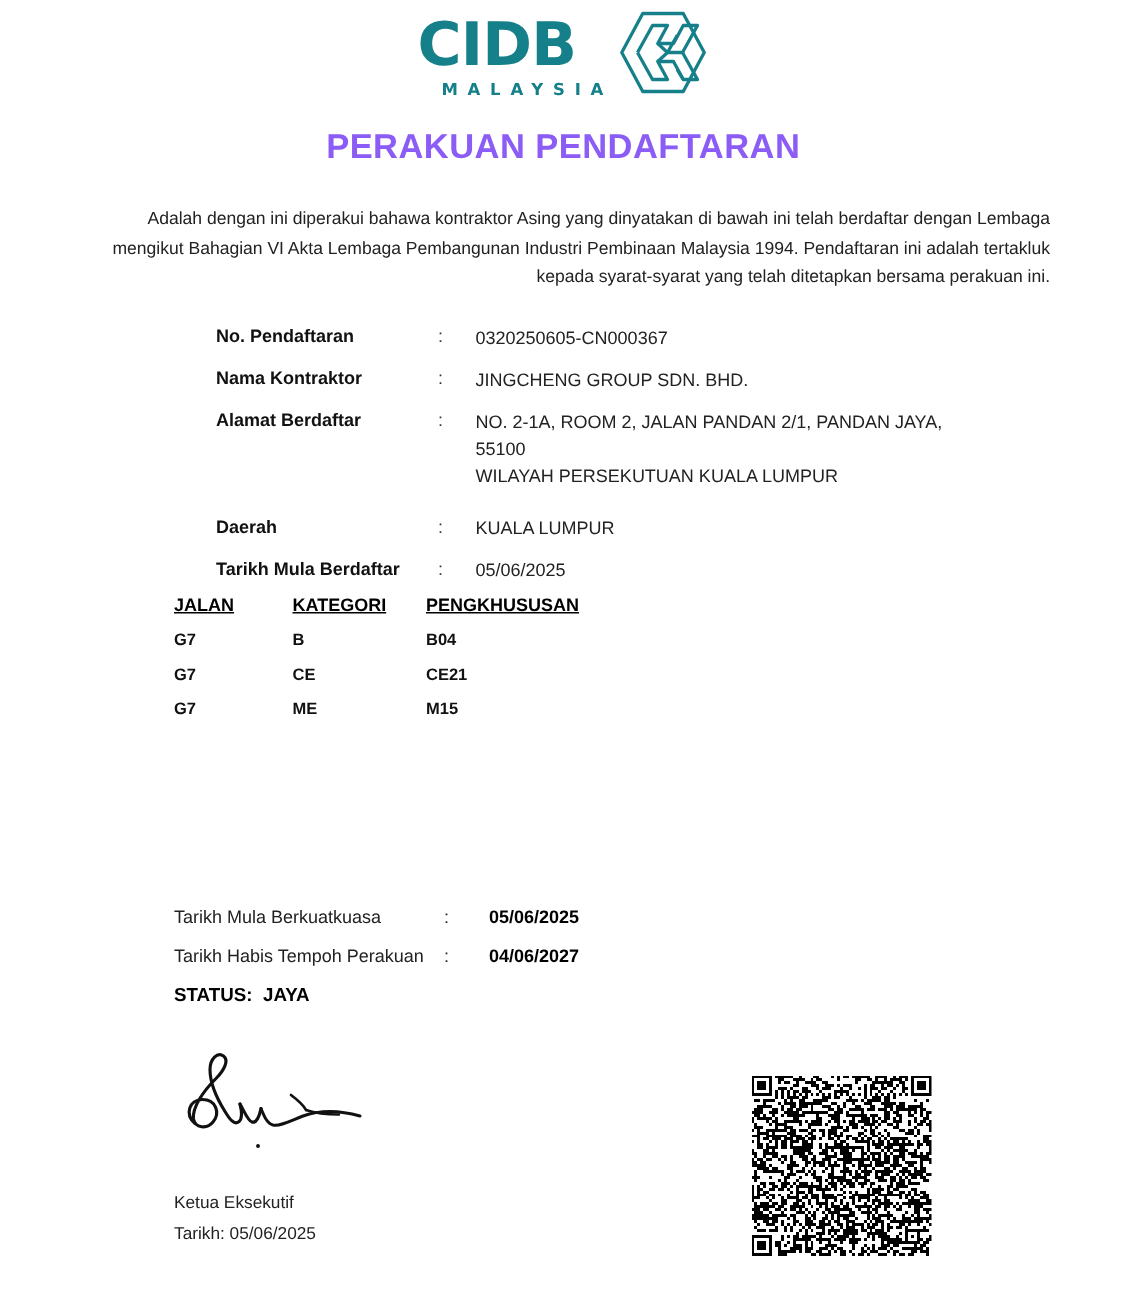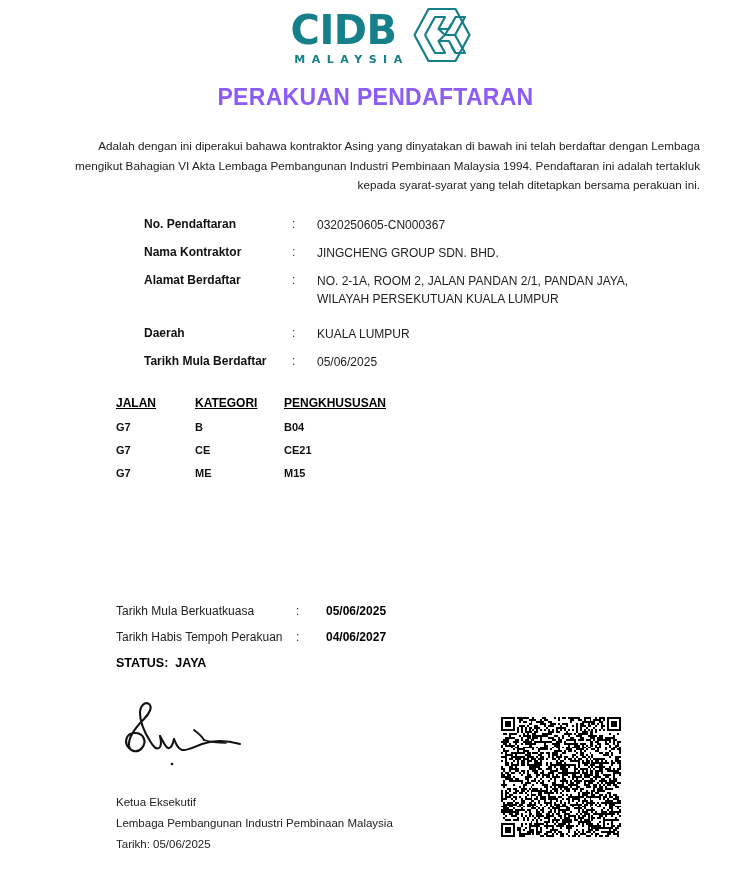--- a/index.html
+++ b/index.html
@@ -33,21 +33,20 @@
     align-items: flex-start;
   }
   .logo-inner {
     display: flex;
     align-items: flex-start;
     gap: 4px;
   }
   .logo-word-wrap {
     display: flex;
     flex-direction: column;
-    align-items: center;
     padding-top: 2px;
   }
   .logo-cidb {
     font-family: "DejaVu Sans", sans-serif;
     font-weight: bold;
     font-size: 40px;
     letter-spacing: -0.5px;
     line-height: 44px;
     color: #158089;
   }
@@ -265,20 +264,21 @@
       <div class="detail-label">Nama Kontraktor</div>
       <div class="detail-colon">:</div>
       <div class="detail-value">JINGCHENG GROUP SDN. BHD.</div>
     </div>
 
     <div class="detail-row">
       <div class="detail-label">Alamat Berdaftar</div>
       <div class="detail-colon">:</div>
       <div class="detail-value">
         <div>NO. 2-1A, ROOM 2, JALAN PANDAN 2/1, PANDAN JAYA,</div>
+        <div>55100</div>
         <div>WILAYAH PERSEKUTUAN KUALA LUMPUR</div>
       </div>
     </div>
 
     <div class="gap-row"></div>
 
     <div class="detail-row">
       <div class="detail-label">Daerah</div>
       <div class="detail-colon">:</div>
       <div class="detail-value">KUALA LUMPUR</div>
@@ -341,21 +341,20 @@
       <path d="M42 36 C45 41, 47 47, 50 48 C53 49, 55 44, 56 39" stroke-width="2.1"></path>
       <path d="M56 39 C58 44, 60 49, 64 50 C69 51, 76 47, 84 44 C95 40, 108 40, 122 44" stroke-width="2"></path>
       <path d="M76 30 C80 33, 84 36, 86 40" stroke-width="1.8"></path>
       <path d="M86 40 C92 42, 100 43, 108 43" stroke-width="1.6"></path>
       <circle cx="54" cy="64" r="1.3" fill="#111111" stroke="none"></circle>
     </g>
   </svg>
 
   <div class="footer">
     <div>Ketua Eksekutif</div>
-    <div>Lembaga Pembangunan Industri Pembinaan Malaysia</div>
     <div>Tarikh: 05/06/2025</div>
   </div>
 
   <div class="qr-wrap">
     <svg id="qr-svg" width="120" height="122" viewBox="0 0 61 61" shape-rendering="crispEdges">
       <rect width="61" height="61" fill="#ffffff"></rect>
       <g id="qr-cells" fill="#000000">
           <path d="M0 0h1v1h-1zM1 0h1v1h-1zM2 0h1v1h-1zM3 0h1v1h-1zM4 0h1v1h-1zM5 0h1v1h-1zM6 0h1v1h-1zM8 0h1v1h-1zM9 0h1v1h-1zM10 0h1v1h-1zM11 0h1v1h-1zM12 0h1v1h-1zM13 0h1v1h-1zM16 0h1v1h-1zM21 0h1v1h-1zM22 0h1v1h-1zM27 0h1v1h-1zM29 0h1v1h-1zM31 0h1v1h-1zM32 0h1v1h-1zM34 0h1v1h-1zM35 0h1v1h-1zM36 0h1v1h-1zM37 0h1v1h-1zM38 0h1v1h-1zM39 0h1v1h-1zM42 0h1v1h-1zM43 0h1v1h-1zM44 0h1v1h-1zM45 0h1v1h-1zM48 0h1v1h-1zM50 0h1v1h-1zM51 0h1v1h-1zM52 0h1v1h-1zM54 0h1v1h-1zM55 0h1v1h-1zM56 0h1v1h-1zM57 0h1v1h-1zM58 0h1v1h-1zM59 0h1v1h-1zM60 0h1v1h-1zM0 1h1v1h-1zM6 1h1v1h-1zM9 1h1v1h-1zM10 1h1v1h-1zM14 1h1v1h-1zM15 1h1v1h-1zM16 1h1v1h-1zM17 1h1v1h-1zM20 1h1v1h-1zM22 1h1v1h-1zM23 1h1v1h-1zM29 1h1v1h-1zM35 1h1v1h-1zM36 1h1v1h-1zM39 1h1v1h-1zM40 1h1v1h-1zM42 1h1v1h-1zM45 1h1v1h-1zM47 1h1v1h-1zM48 1h1v1h-1zM49 1h1v1h-1zM50 1h1v1h-1zM52 1h1v1h-1zM54 1h1v1h-1zM60 1h1v1h-1zM0 2h1v1h-1zM2 2h1v1h-1zM3 2h1v1h-1zM4 2h1v1h-1zM6 2h1v1h-1zM9 2h1v1h-1zM11 2h1v1h-1zM12 2h1v1h-1zM15 2h1v1h-1zM18 2h1v1h-1zM19 2h1v1h-1zM20 2h1v1h-1zM21 2h1v1h-1zM24 2h1v1h-1zM25 2h1v1h-1zM35 2h1v1h-1zM41 2h1v1h-1zM42 2h1v1h-1zM43 2h1v1h-1zM44 2h1v1h-1zM45 2h1v1h-1zM46 2h1v1h-1zM47 2h1v1h-1zM50 2h1v1h-1zM51 2h1v1h-1zM54 2h1v1h-1zM56 2h1v1h-1zM57 2h1v1h-1zM58 2h1v1h-1zM60 2h1v1h-1zM0 3h1v1h-1zM2 3h1v1h-1zM3 3h1v1h-1zM4 3h1v1h-1zM6 3h1v1h-1zM14 3h1v1h-1zM15 3h1v1h-1zM20 3h1v1h-1zM21 3h1v1h-1zM22 3h1v1h-1zM25 3h1v1h-1zM26 3h1v1h-1zM27 3h1v1h-1zM29 3h1v1h-1zM31 3h1v1h-1zM32 3h1v1h-1zM33 3h1v1h-1zM38 3h1v1h-1zM40 3h1v1h-1zM41 3h1v1h-1zM44 3h1v1h-1zM46 3h1v1h-1zM47 3h1v1h-1zM49 3h1v1h-1zM51 3h1v1h-1zM54 3h1v1h-1zM56 3h1v1h-1zM57 3h1v1h-1zM58 3h1v1h-1zM60 3h1v1h-1zM0 4h1v1h-1zM2 4h1v1h-1zM3 4h1v1h-1zM4 4h1v1h-1zM6 4h1v1h-1zM9 4h1v1h-1zM10 4h1v1h-1zM11 4h1v1h-1zM13 4h1v1h-1zM17 4h1v1h-1zM18 4h1v1h-1zM22 4h1v1h-1zM24 4h1v1h-1zM25 4h1v1h-1zM26 4h1v1h-1zM30 4h1v1h-1zM33 4h1v1h-1zM36 4h1v1h-1zM38 4h1v1h-1zM40 4h1v1h-1zM41 4h1v1h-1zM42 4h1v1h-1zM44 4h1v1h-1zM45 4h1v1h-1zM48 4h1v1h-1zM51 4h1v1h-1zM52 4h1v1h-1zM54 4h1v1h-1zM56 4h1v1h-1zM57 4h1v1h-1zM58 4h1v1h-1zM60 4h1v1h-1zM0 5h1v1h-1zM6 5h1v1h-1zM8 5h1v1h-1zM10 5h1v1h-1zM12 5h1v1h-1zM14 5h1v1h-1zM15 5h1v1h-1zM17 5h1v1h-1zM18 5h1v1h-1zM19 5h1v1h-1zM23 5h1v1h-1zM28 5h1v1h-1zM29 5h1v1h-1zM30 5h1v1h-1zM31 5h1v1h-1zM32 5h1v1h-1zM38 5h1v1h-1zM40 5h1v1h-1zM43 5h1v1h-1zM47 5h1v1h-1zM51 5h1v1h-1zM54 5h1v1h-1zM60 5h1v1h-1zM0 6h1v1h-1zM1 6h1v1h-1zM2 6h1v1h-1zM3 6h1v1h-1zM4 6h1v1h-1zM5 6h1v1h-1zM6 6h1v1h-1zM8 6h1v1h-1zM10 6h1v1h-1zM12 6h1v1h-1zM14 6h1v1h-1zM16 6h1v1h-1zM18 6h1v1h-1zM20 6h1v1h-1zM22 6h1v1h-1zM24 6h1v1h-1zM26 6h1v1h-1zM28 6h1v1h-1zM30 6h1v1h-1zM32 6h1v1h-1zM34 6h1v1h-1zM36 6h1v1h-1zM38 6h1v1h-1zM40 6h1v1h-1zM42 6h1v1h-1zM44 6h1v1h-1zM46 6h1v1h-1zM48 6h1v1h-1zM50 6h1v1h-1zM52 6h1v1h-1zM54 6h1v1h-1zM55 6h1v1h-1zM56 6h1v1h-1zM57 6h1v1h-1zM58 6h1v1h-1zM59 6h1v1h-1zM60 6h1v1h-1zM8 7h1v1h-1zM10 7h1v1h-1zM12 7h1v1h-1zM13 7h1v1h-1zM14 7h1v1h-1zM15 7h1v1h-1zM17 7h1v1h-1zM18 7h1v1h-1zM24 7h1v1h-1zM25 7h1v1h-1zM26 7h1v1h-1zM28 7h1v1h-1zM29 7h1v1h-1zM33 7h1v1h-1zM38 7h1v1h-1zM41 7h1v1h-1zM42 7h1v1h-1zM43 7h1v1h-1zM45 7h1v1h-1zM46 7h1v1h-1zM48 7h1v1h-1zM1 8h1v1h-1zM2 8h1v1h-1zM4 8h1v1h-1zM5 8h1v1h-1zM6 8h1v1h-1zM7 8h1v1h-1zM11 8h1v1h-1zM13 8h1v1h-1zM16 8h1v1h-1zM17 8h1v1h-1zM21 8h1v1h-1zM22 8h1v1h-1zM23 8h1v1h-1zM24 8h1v1h-1zM25 8h1v1h-1zM32 8h1v1h-1zM33 8h1v1h-1zM34 8h1v1h-1zM35 8h1v1h-1zM37 8h1v1h-1zM39 8h1v1h-1zM40 8h1v1h-1zM41 8h1v1h-1zM42 8h1v1h-1zM43 8h1v1h-1zM45 8h1v1h-1zM46 8h1v1h-1zM55 8h1v1h-1zM59 8h1v1h-1zM4 9h1v1h-1zM9 9h1v1h-1zM11 9h1v1h-1zM12 9h1v1h-1zM13 9h1v1h-1zM14 9h1v1h-1zM16 9h1v1h-1zM17 9h1v1h-1zM18 9h1v1h-1zM19 9h1v1h-1zM20 9h1v1h-1zM21 9h1v1h-1zM22 9h1v1h-1zM23 9h1v1h-1zM27 9h1v1h-1zM28 9h1v1h-1zM31 9h1v1h-1zM34 9h1v1h-1zM38 9h1v1h-1zM39 9h1v1h-1zM40 9h1v1h-1zM44 9h1v1h-1zM45 9h1v1h-1zM46 9h1v1h-1zM47 9h1v1h-1zM48 9h1v1h-1zM50 9h1v1h-1zM51 9h1v1h-1zM57 9h1v1h-1zM2 10h1v1h-1zM3 10h1v1h-1zM4 10h1v1h-1zM5 10h1v1h-1zM6 10h1v1h-1zM10 10h1v1h-1zM13 10h1v1h-1zM14 10h1v1h-1zM16 10h1v1h-1zM17 10h1v1h-1zM18 10h1v1h-1zM20 10h1v1h-1zM24 10h1v1h-1zM25 10h1v1h-1zM26 10h1v1h-1zM29 10h1v1h-1zM31 10h1v1h-1zM35 10h1v1h-1zM36 10h1v1h-1zM40 10h1v1h-1zM41 10h1v1h-1zM45 10h1v1h-1zM46 10h1v1h-1zM47 10h1v1h-1zM49 10h1v1h-1zM50 10h1v1h-1zM51 10h1v1h-1zM53 10h1v1h-1zM54 10h1v1h-1zM55 10h1v1h-1zM56 10h1v1h-1zM57 10h1v1h-1zM1 11h1v1h-1zM2 11h1v1h-1zM3 11h1v1h-1zM7 11h1v1h-1zM8 11h1v1h-1zM10 11h1v1h-1zM12 11h1v1h-1zM13 11h1v1h-1zM15 11h1v1h-1zM16 11h1v1h-1zM20 11h1v1h-1zM26 11h1v1h-1zM27 11h1v1h-1zM29 11h1v1h-1zM30 11h1v1h-1zM33 11h1v1h-1zM34 11h1v1h-1zM35 11h1v1h-1zM36 11h1v1h-1zM37 11h1v1h-1zM39 11h1v1h-1zM40 11h1v1h-1zM41 11h1v1h-1zM43 11h1v1h-1zM44 11h1v1h-1zM45 11h1v1h-1zM47 11h1v1h-1zM49 11h1v1h-1zM50 11h1v1h-1zM51 11h1v1h-1zM52 11h1v1h-1zM53 11h1v1h-1zM54 11h1v1h-1zM55 11h1v1h-1zM57 11h1v1h-1zM58 11h1v1h-1zM0 12h1v1h-1zM1 12h1v1h-1zM2 12h1v1h-1zM3 12h1v1h-1zM6 12h1v1h-1zM7 12h1v1h-1zM8 12h1v1h-1zM11 12h1v1h-1zM12 12h1v1h-1zM13 12h1v1h-1zM14 12h1v1h-1zM15 12h1v1h-1zM17 12h1v1h-1zM18 12h1v1h-1zM19 12h1v1h-1zM20 12h1v1h-1zM21 12h1v1h-1zM22 12h1v1h-1zM23 12h1v1h-1zM24 12h1v1h-1zM25 12h1v1h-1zM28 12h1v1h-1zM29 12h1v1h-1zM30 12h1v1h-1zM32 12h1v1h-1zM37 12h1v1h-1zM45 12h1v1h-1zM46 12h1v1h-1zM48 12h1v1h-1zM49 12h1v1h-1zM53 12h1v1h-1zM55 12h1v1h-1zM57 12h1v1h-1zM59 12h1v1h-1zM60 12h1v1h-1zM1 13h1v1h-1zM2 13h1v1h-1zM4 13h1v1h-1zM7 13h1v1h-1zM10 13h1v1h-1zM12 13h1v1h-1zM13 13h1v1h-1zM14 13h1v1h-1zM15 13h1v1h-1zM16 13h1v1h-1zM17 13h1v1h-1zM22 13h1v1h-1zM26 13h1v1h-1zM27 13h1v1h-1zM28 13h1v1h-1zM29 13h1v1h-1zM32 13h1v1h-1zM33 13h1v1h-1zM34 13h1v1h-1zM35 13h1v1h-1zM36 13h1v1h-1zM37 13h1v1h-1zM38 13h1v1h-1zM40 13h1v1h-1zM41 13h1v1h-1zM42 13h1v1h-1zM45 13h1v1h-1zM46 13h1v1h-1zM49 13h1v1h-1zM50 13h1v1h-1zM53 13h1v1h-1zM54 13h1v1h-1zM57 13h1v1h-1zM59 13h1v1h-1zM0 14h1v1h-1zM2 14h1v1h-1zM3 14h1v1h-1zM4 14h1v1h-1zM5 14h1v1h-1zM6 14h1v1h-1zM8 14h1v1h-1zM14 14h1v1h-1zM15 14h1v1h-1zM22 14h1v1h-1zM23 14h1v1h-1zM27 14h1v1h-1zM28 14h1v1h-1zM29 14h1v1h-1zM34 14h1v1h-1zM37 14h1v1h-1zM38 14h1v1h-1zM39 14h1v1h-1zM41 14h1v1h-1zM43 14h1v1h-1zM45 14h1v1h-1zM46 14h1v1h-1zM48 14h1v1h-1zM50 14h1v1h-1zM55 14h1v1h-1zM58 14h1v1h-1zM59 14h1v1h-1zM0 15h1v1h-1zM5 15h1v1h-1zM7 15h1v1h-1zM8 15h1v1h-1zM11 15h1v1h-1zM12 15h1v1h-1zM13 15h1v1h-1zM14 15h1v1h-1zM15 15h1v1h-1zM16 15h1v1h-1zM18 15h1v1h-1zM20 15h1v1h-1zM21 15h1v1h-1zM22 15h1v1h-1zM23 15h1v1h-1zM26 15h1v1h-1zM28 15h1v1h-1zM29 15h1v1h-1zM31 15h1v1h-1zM33 15h1v1h-1zM34 15h1v1h-1zM36 15h1v1h-1zM37 15h1v1h-1zM38 15h1v1h-1zM39 15h1v1h-1zM41 15h1v1h-1zM42 15h1v1h-1zM44 15h1v1h-1zM45 15h1v1h-1zM48 15h1v1h-1zM49 15h1v1h-1zM50 15h1v1h-1zM53 15h1v1h-1zM55 15h1v1h-1zM57 15h1v1h-1zM58 15h1v1h-1zM60 15h1v1h-1zM1 16h1v1h-1zM6 16h1v1h-1zM8 16h1v1h-1zM9 16h1v1h-1zM10 16h1v1h-1zM11 16h1v1h-1zM16 16h1v1h-1zM19 16h1v1h-1zM20 16h1v1h-1zM21 16h1v1h-1zM22 16h1v1h-1zM23 16h1v1h-1zM25 16h1v1h-1zM29 16h1v1h-1zM33 16h1v1h-1zM34 16h1v1h-1zM35 16h1v1h-1zM38 16h1v1h-1zM39 16h1v1h-1zM40 16h1v1h-1zM41 16h1v1h-1zM43 16h1v1h-1zM46 16h1v1h-1zM47 16h1v1h-1zM49 16h1v1h-1zM53 16h1v1h-1zM56 16h1v1h-1zM57 16h1v1h-1zM59 16h1v1h-1zM60 16h1v1h-1zM1 17h1v1h-1zM2 17h1v1h-1zM3 17h1v1h-1zM8 17h1v1h-1zM11 17h1v1h-1zM12 17h1v1h-1zM13 17h1v1h-1zM19 17h1v1h-1zM27 17h1v1h-1zM28 17h1v1h-1zM29 17h1v1h-1zM30 17h1v1h-1zM32 17h1v1h-1zM34 17h1v1h-1zM35 17h1v1h-1zM37 17h1v1h-1zM40 17h1v1h-1zM42 17h1v1h-1zM48 17h1v1h-1zM49 17h1v1h-1zM55 17h1v1h-1zM60 17h1v1h-1zM0 18h1v1h-1zM2 18h1v1h-1zM5 18h1v1h-1zM6 18h1v1h-1zM7 18h1v1h-1zM8 18h1v1h-1zM9 18h1v1h-1zM10 18h1v1h-1zM11 18h1v1h-1zM13 18h1v1h-1zM14 18h1v1h-1zM16 18h1v1h-1zM17 18h1v1h-1zM18 18h1v1h-1zM20 18h1v1h-1zM21 18h1v1h-1zM23 18h1v1h-1zM24 18h1v1h-1zM26 18h1v1h-1zM27 18h1v1h-1zM28 18h1v1h-1zM31 18h1v1h-1zM32 18h1v1h-1zM38 18h1v1h-1zM40 18h1v1h-1zM41 18h1v1h-1zM45 18h1v1h-1zM50 18h1v1h-1zM51 18h1v1h-1zM53 18h1v1h-1zM54 18h1v1h-1zM56 18h1v1h-1zM60 18h1v1h-1zM2 19h1v1h-1zM3 19h1v1h-1zM4 19h1v1h-1zM5 19h1v1h-1zM7 19h1v1h-1zM12 19h1v1h-1zM13 19h1v1h-1zM14 19h1v1h-1zM19 19h1v1h-1zM20 19h1v1h-1zM24 19h1v1h-1zM26 19h1v1h-1zM27 19h1v1h-1zM28 19h1v1h-1zM30 19h1v1h-1zM36 19h1v1h-1zM37 19h1v1h-1zM40 19h1v1h-1zM41 19h1v1h-1zM43 19h1v1h-1zM46 19h1v1h-1zM52 19h1v1h-1zM53 19h1v1h-1zM54 19h1v1h-1zM56 19h1v1h-1zM0 20h1v1h-1zM1 20h1v1h-1zM2 20h1v1h-1zM5 20h1v1h-1zM6 20h1v1h-1zM7 20h1v1h-1zM8 20h1v1h-1zM9 20h1v1h-1zM10 20h1v1h-1zM11 20h1v1h-1zM13 20h1v1h-1zM14 20h1v1h-1zM15 20h1v1h-1zM16 20h1v1h-1zM18 20h1v1h-1zM20 20h1v1h-1zM21 20h1v1h-1zM24 20h1v1h-1zM26 20h1v1h-1zM28 20h1v1h-1zM29 20h1v1h-1zM30 20h1v1h-1zM32 20h1v1h-1zM33 20h1v1h-1zM36 20h1v1h-1zM38 20h1v1h-1zM41 20h1v1h-1zM42 20h1v1h-1zM44 20h1v1h-1zM46 20h1v1h-1zM55 20h1v1h-1zM58 20h1v1h-1zM59 20h1v1h-1zM60 20h1v1h-1zM2 21h1v1h-1zM4 21h1v1h-1zM5 21h1v1h-1zM7 21h1v1h-1zM8 21h1v1h-1zM9 21h1v1h-1zM11 21h1v1h-1zM12 21h1v1h-1zM13 21h1v1h-1zM15 21h1v1h-1zM16 21h1v1h-1zM17 21h1v1h-1zM19 21h1v1h-1zM20 21h1v1h-1zM21 21h1v1h-1zM23 21h1v1h-1zM26 21h1v1h-1zM27 21h1v1h-1zM29 21h1v1h-1zM32 21h1v1h-1zM34 21h1v1h-1zM35 21h1v1h-1zM37 21h1v1h-1zM39 21h1v1h-1zM40 21h1v1h-1zM43 21h1v1h-1zM45 21h1v1h-1zM47 21h1v1h-1zM48 21h1v1h-1zM49 21h1v1h-1zM50 21h1v1h-1zM51 21h1v1h-1zM52 21h1v1h-1zM58 21h1v1h-1zM59 21h1v1h-1zM0 22h1v1h-1zM2 22h1v1h-1zM6 22h1v1h-1zM8 22h1v1h-1zM10 22h1v1h-1zM11 22h1v1h-1zM13 22h1v1h-1zM14 22h1v1h-1zM15 22h1v1h-1zM17 22h1v1h-1zM18 22h1v1h-1zM20 22h1v1h-1zM28 22h1v1h-1zM30 22h1v1h-1zM31 22h1v1h-1zM35 22h1v1h-1zM36 22h1v1h-1zM37 22h1v1h-1zM38 22h1v1h-1zM39 22h1v1h-1zM41 22h1v1h-1zM43 22h1v1h-1zM44 22h1v1h-1zM46 22h1v1h-1zM48 22h1v1h-1zM49 22h1v1h-1zM51 22h1v1h-1zM53 22h1v1h-1zM56 22h1v1h-1zM58 22h1v1h-1zM59 22h1v1h-1zM60 22h1v1h-1zM2 23h1v1h-1zM3 23h1v1h-1zM5 23h1v1h-1zM8 23h1v1h-1zM10 23h1v1h-1zM11 23h1v1h-1zM13 23h1v1h-1zM17 23h1v1h-1zM18 23h1v1h-1zM19 23h1v1h-1zM20 23h1v1h-1zM23 23h1v1h-1zM25 23h1v1h-1zM28 23h1v1h-1zM29 23h1v1h-1zM30 23h1v1h-1zM32 23h1v1h-1zM39 23h1v1h-1zM41 23h1v1h-1zM42 23h1v1h-1zM43 23h1v1h-1zM44 23h1v1h-1zM46 23h1v1h-1zM47 23h1v1h-1zM48 23h1v1h-1zM49 23h1v1h-1zM50 23h1v1h-1zM51 23h1v1h-1zM52 23h1v1h-1zM53 23h1v1h-1zM54 23h1v1h-1zM56 23h1v1h-1zM57 23h1v1h-1zM59 23h1v1h-1zM60 23h1v1h-1zM2 24h1v1h-1zM3 24h1v1h-1zM5 24h1v1h-1zM6 24h1v1h-1zM7 24h1v1h-1zM8 24h1v1h-1zM10 24h1v1h-1zM11 24h1v1h-1zM13 24h1v1h-1zM14 24h1v1h-1zM15 24h1v1h-1zM16 24h1v1h-1zM17 24h1v1h-1zM18 24h1v1h-1zM19 24h1v1h-1zM20 24h1v1h-1zM23 24h1v1h-1zM25 24h1v1h-1zM26 24h1v1h-1zM27 24h1v1h-1zM28 24h1v1h-1zM29 24h1v1h-1zM30 24h1v1h-1zM31 24h1v1h-1zM32 24h1v1h-1zM33 24h1v1h-1zM34 24h1v1h-1zM35 24h1v1h-1zM36 24h1v1h-1zM37 24h1v1h-1zM39 24h1v1h-1zM42 24h1v1h-1zM43 24h1v1h-1zM45 24h1v1h-1zM46 24h1v1h-1zM47 24h1v1h-1zM50 24h1v1h-1zM51 24h1v1h-1zM56 24h1v1h-1zM60 24h1v1h-1zM0 25h1v1h-1zM4 25h1v1h-1zM5 25h1v1h-1zM7 25h1v1h-1zM14 25h1v1h-1zM15 25h1v1h-1zM16 25h1v1h-1zM17 25h1v1h-1zM18 25h1v1h-1zM19 25h1v1h-1zM24 25h1v1h-1zM25 25h1v1h-1zM27 25h1v1h-1zM30 25h1v1h-1zM31 25h1v1h-1zM32 25h1v1h-1zM34 25h1v1h-1zM37 25h1v1h-1zM39 25h1v1h-1zM44 25h1v1h-1zM46 25h1v1h-1zM48 25h1v1h-1zM49 25h1v1h-1zM50 25h1v1h-1zM51 25h1v1h-1zM52 25h1v1h-1zM55 25h1v1h-1zM60 25h1v1h-1zM0 26h1v1h-1zM1 26h1v1h-1zM4 26h1v1h-1zM5 26h1v1h-1zM6 26h1v1h-1zM7 26h1v1h-1zM8 26h1v1h-1zM14 26h1v1h-1zM15 26h1v1h-1zM16 26h1v1h-1zM17 26h1v1h-1zM19 26h1v1h-1zM20 26h1v1h-1zM23 26h1v1h-1zM24 26h1v1h-1zM25 26h1v1h-1zM28 26h1v1h-1zM30 26h1v1h-1zM31 26h1v1h-1zM32 26h1v1h-1zM33 26h1v1h-1zM37 26h1v1h-1zM38 26h1v1h-1zM40 26h1v1h-1zM41 26h1v1h-1zM42 26h1v1h-1zM43 26h1v1h-1zM45 26h1v1h-1zM47 26h1v1h-1zM50 26h1v1h-1zM51 26h1v1h-1zM53 26h1v1h-1zM54 26h1v1h-1zM55 26h1v1h-1zM57 26h1v1h-1zM59 26h1v1h-1zM60 26h1v1h-1zM1 27h1v1h-1zM4 27h1v1h-1zM7 27h1v1h-1zM8 27h1v1h-1zM10 27h1v1h-1zM11 27h1v1h-1zM13 27h1v1h-1zM16 27h1v1h-1zM17 27h1v1h-1zM18 27h1v1h-1zM21 27h1v1h-1zM25 27h1v1h-1zM26 27h1v1h-1zM27 27h1v1h-1zM28 27h1v1h-1zM31 27h1v1h-1zM32 27h1v1h-1zM33 27h1v1h-1zM37 27h1v1h-1zM39 27h1v1h-1zM41 27h1v1h-1zM43 27h1v1h-1zM45 27h1v1h-1zM46 27h1v1h-1zM48 27h1v1h-1zM49 27h1v1h-1zM50 27h1v1h-1zM51 27h1v1h-1zM54 27h1v1h-1zM55 27h1v1h-1zM56 27h1v1h-1zM57 27h1v1h-1zM58 27h1v1h-1zM59 27h1v1h-1zM0 28h1v1h-1zM2 28h1v1h-1zM3 28h1v1h-1zM5 28h1v1h-1zM6 28h1v1h-1zM9 28h1v1h-1zM11 28h1v1h-1zM13 28h1v1h-1zM17 28h1v1h-1zM18 28h1v1h-1zM20 28h1v1h-1zM21 28h1v1h-1zM24 28h1v1h-1zM25 28h1v1h-1zM26 28h1v1h-1zM29 28h1v1h-1zM30 28h1v1h-1zM31 28h1v1h-1zM32 28h1v1h-1zM33 28h1v1h-1zM34 28h1v1h-1zM35 28h1v1h-1zM36 28h1v1h-1zM37 28h1v1h-1zM38 28h1v1h-1zM39 28h1v1h-1zM41 28h1v1h-1zM42 28h1v1h-1zM43 28h1v1h-1zM45 28h1v1h-1zM46 28h1v1h-1zM48 28h1v1h-1zM49 28h1v1h-1zM51 28h1v1h-1zM57 28h1v1h-1zM58 28h1v1h-1zM59 28h1v1h-1zM60 28h1v1h-1zM0 29h1v1h-1zM1 29h1v1h-1zM3 29h1v1h-1zM4 29h1v1h-1zM10 29h1v1h-1zM13 29h1v1h-1zM14 29h1v1h-1zM18 29h1v1h-1zM19 29h1v1h-1zM21 29h1v1h-1zM22 29h1v1h-1zM23 29h1v1h-1zM24 29h1v1h-1zM26 29h1v1h-1zM28 29h1v1h-1zM31 29h1v1h-1zM32 29h1v1h-1zM33 29h1v1h-1zM36 29h1v1h-1zM37 29h1v1h-1zM40 29h1v1h-1zM42 29h1v1h-1zM43 29h1v1h-1zM44 29h1v1h-1zM45 29h1v1h-1zM46 29h1v1h-1zM48 29h1v1h-1zM49 29h1v1h-1zM52 29h1v1h-1zM53 29h1v1h-1zM54 29h1v1h-1zM55 29h1v1h-1zM57 29h1v1h-1zM60 29h1v1h-1zM0 30h1v1h-1zM1 30h1v1h-1zM2 30h1v1h-1zM3 30h1v1h-1zM4 30h1v1h-1zM6 30h1v1h-1zM12 30h1v1h-1zM13 30h1v1h-1zM14 30h1v1h-1zM15 30h1v1h-1zM18 30h1v1h-1zM21 30h1v1h-1zM23 30h1v1h-1zM24 30h1v1h-1zM26 30h1v1h-1zM27 30h1v1h-1zM28 30h1v1h-1zM29 30h1v1h-1zM31 30h1v1h-1zM34 30h1v1h-1zM36 30h1v1h-1zM37 30h1v1h-1zM38 30h1v1h-1zM39 30h1v1h-1zM40 30h1v1h-1zM42 30h1v1h-1zM43 30h1v1h-1zM44 30h1v1h-1zM47 30h1v1h-1zM48 30h1v1h-1zM49 30h1v1h-1zM50 30h1v1h-1zM53 30h1v1h-1zM54 30h1v1h-1zM57 30h1v1h-1zM2 31h1v1h-1zM3 31h1v1h-1zM4 31h1v1h-1zM5 31h1v1h-1zM7 31h1v1h-1zM8 31h1v1h-1zM12 31h1v1h-1zM13 31h1v1h-1zM17 31h1v1h-1zM20 31h1v1h-1zM25 31h1v1h-1zM27 31h1v1h-1zM31 31h1v1h-1zM32 31h1v1h-1zM36 31h1v1h-1zM38 31h1v1h-1zM41 31h1v1h-1zM45 31h1v1h-1zM46 31h1v1h-1zM48 31h1v1h-1zM51 31h1v1h-1zM52 31h1v1h-1zM55 31h1v1h-1zM57 31h1v1h-1zM58 31h1v1h-1zM1 32h1v1h-1zM4 32h1v1h-1zM5 32h1v1h-1zM6 32h1v1h-1zM7 32h1v1h-1zM8 32h1v1h-1zM9 32h1v1h-1zM10 32h1v1h-1zM13 32h1v1h-1zM15 32h1v1h-1zM16 32h1v1h-1zM17 32h1v1h-1zM19 32h1v1h-1zM21 32h1v1h-1zM24 32h1v1h-1zM27 32h1v1h-1zM30 32h1v1h-1zM31 32h1v1h-1zM32 32h1v1h-1zM33 32h1v1h-1zM35 32h1v1h-1zM37 32h1v1h-1zM38 32h1v1h-1zM39 32h1v1h-1zM40 32h1v1h-1zM42 32h1v1h-1zM43 32h1v1h-1zM44 32h1v1h-1zM45 32h1v1h-1zM46 32h1v1h-1zM47 32h1v1h-1zM50 32h1v1h-1zM51 32h1v1h-1zM52 32h1v1h-1zM53 32h1v1h-1zM55 32h1v1h-1zM56 32h1v1h-1zM57 32h1v1h-1zM58 32h1v1h-1zM1 33h1v1h-1zM10 33h1v1h-1zM12 33h1v1h-1zM13 33h1v1h-1zM14 33h1v1h-1zM18 33h1v1h-1zM20 33h1v1h-1zM21 33h1v1h-1zM26 33h1v1h-1zM27 33h1v1h-1zM31 33h1v1h-1zM33 33h1v1h-1zM35 33h1v1h-1zM36 33h1v1h-1zM38 33h1v1h-1zM39 33h1v1h-1zM42 33h1v1h-1zM44 33h1v1h-1zM45 33h1v1h-1zM46 33h1v1h-1zM49 33h1v1h-1zM51 33h1v1h-1zM53 33h1v1h-1zM54 33h1v1h-1zM55 33h1v1h-1zM56 33h1v1h-1zM57 33h1v1h-1zM59 33h1v1h-1zM60 33h1v1h-1zM0 34h1v1h-1zM1 34h1v1h-1zM2 34h1v1h-1zM6 34h1v1h-1zM11 34h1v1h-1zM12 34h1v1h-1zM16 34h1v1h-1zM21 34h1v1h-1zM22 34h1v1h-1zM23 34h1v1h-1zM26 34h1v1h-1zM27 34h1v1h-1zM28 34h1v1h-1zM29 34h1v1h-1zM30 34h1v1h-1zM31 34h1v1h-1zM34 34h1v1h-1zM35 34h1v1h-1zM36 34h1v1h-1zM37 34h1v1h-1zM38 34h1v1h-1zM42 34h1v1h-1zM43 34h1v1h-1zM44 34h1v1h-1zM47 34h1v1h-1zM48 34h1v1h-1zM50 34h1v1h-1zM52 34h1v1h-1zM54 34h1v1h-1zM55 34h1v1h-1zM57 34h1v1h-1zM58 34h1v1h-1zM1 35h1v1h-1zM9 35h1v1h-1zM11 35h1v1h-1zM15 35h1v1h-1zM22 35h1v1h-1zM23 35h1v1h-1zM25 35h1v1h-1zM27 35h1v1h-1zM29 35h1v1h-1zM30 35h1v1h-1zM31 35h1v1h-1zM32 35h1v1h-1zM33 35h1v1h-1zM35 35h1v1h-1zM38 35h1v1h-1zM39 35h1v1h-1zM43 35h1v1h-1zM44 35h1v1h-1zM45 35h1v1h-1zM47 35h1v1h-1zM48 35h1v1h-1zM50 35h1v1h-1zM51 35h1v1h-1zM53 35h1v1h-1zM58 35h1v1h-1zM59 35h1v1h-1zM3 36h1v1h-1zM4 36h1v1h-1zM6 36h1v1h-1zM7 36h1v1h-1zM10 36h1v1h-1zM11 36h1v1h-1zM12 36h1v1h-1zM14 36h1v1h-1zM16 36h1v1h-1zM17 36h1v1h-1zM18 36h1v1h-1zM20 36h1v1h-1zM23 36h1v1h-1zM26 36h1v1h-1zM27 36h1v1h-1zM28 36h1v1h-1zM30 36h1v1h-1zM32 36h1v1h-1zM33 36h1v1h-1zM34 36h1v1h-1zM36 36h1v1h-1zM37 36h1v1h-1zM38 36h1v1h-1zM40 36h1v1h-1zM41 36h1v1h-1zM47 36h1v1h-1zM49 36h1v1h-1zM50 36h1v1h-1zM51 36h1v1h-1zM53 36h1v1h-1zM54 36h1v1h-1zM55 36h1v1h-1zM56 36h1v1h-1zM0 37h1v1h-1zM2 37h1v1h-1zM4 37h1v1h-1zM7 37h1v1h-1zM8 37h1v1h-1zM10 37h1v1h-1zM11 37h1v1h-1zM13 37h1v1h-1zM15 37h1v1h-1zM16 37h1v1h-1zM17 37h1v1h-1zM18 37h1v1h-1zM19 37h1v1h-1zM20 37h1v1h-1zM21 37h1v1h-1zM22 37h1v1h-1zM23 37h1v1h-1zM25 37h1v1h-1zM27 37h1v1h-1zM28 37h1v1h-1zM31 37h1v1h-1zM33 37h1v1h-1zM34 37h1v1h-1zM37 37h1v1h-1zM40 37h1v1h-1zM43 37h1v1h-1zM46 37h1v1h-1zM47 37h1v1h-1zM49 37h1v1h-1zM50 37h1v1h-1zM51 37h1v1h-1zM52 37h1v1h-1zM0 38h1v1h-1zM2 38h1v1h-1zM3 38h1v1h-1zM6 38h1v1h-1zM7 38h1v1h-1zM9 38h1v1h-1zM10 38h1v1h-1zM12 38h1v1h-1zM15 38h1v1h-1zM19 38h1v1h-1zM20 38h1v1h-1zM22 38h1v1h-1zM23 38h1v1h-1zM24 38h1v1h-1zM25 38h1v1h-1zM26 38h1v1h-1zM28 38h1v1h-1zM30 38h1v1h-1zM39 38h1v1h-1zM41 38h1v1h-1zM42 38h1v1h-1zM43 38h1v1h-1zM44 38h1v1h-1zM46 38h1v1h-1zM48 38h1v1h-1zM49 38h1v1h-1zM54 38h1v1h-1zM55 38h1v1h-1zM0 39h1v1h-1zM2 39h1v1h-1zM4 39h1v1h-1zM5 39h1v1h-1zM13 39h1v1h-1zM15 39h1v1h-1zM16 39h1v1h-1zM17 39h1v1h-1zM19 39h1v1h-1zM20 39h1v1h-1zM24 39h1v1h-1zM31 39h1v1h-1zM33 39h1v1h-1zM35 39h1v1h-1zM39 39h1v1h-1zM41 39h1v1h-1zM42 39h1v1h-1zM43 39h1v1h-1zM46 39h1v1h-1zM47 39h1v1h-1zM50 39h1v1h-1zM51 39h1v1h-1zM53 39h1v1h-1zM55 39h1v1h-1zM57 39h1v1h-1zM58 39h1v1h-1zM0 40h1v1h-1zM2 40h1v1h-1zM3 40h1v1h-1zM4 40h1v1h-1zM6 40h1v1h-1zM7 40h1v1h-1zM9 40h1v1h-1zM12 40h1v1h-1zM15 40h1v1h-1zM18 40h1v1h-1zM20 40h1v1h-1zM21 40h1v1h-1zM22 40h1v1h-1zM24 40h1v1h-1zM25 40h1v1h-1zM26 40h1v1h-1zM27 40h1v1h-1zM29 40h1v1h-1zM30 40h1v1h-1zM34 40h1v1h-1zM35 40h1v1h-1zM36 40h1v1h-1zM37 40h1v1h-1zM38 40h1v1h-1zM39 40h1v1h-1zM40 40h1v1h-1zM41 40h1v1h-1zM43 40h1v1h-1zM44 40h1v1h-1zM45 40h1v1h-1zM46 40h1v1h-1zM47 40h1v1h-1zM48 40h1v1h-1zM49 40h1v1h-1zM50 40h1v1h-1zM52 40h1v1h-1zM53 40h1v1h-1zM55 40h1v1h-1zM56 40h1v1h-1zM58 40h1v1h-1zM59 40h1v1h-1zM0 41h1v1h-1zM1 41h1v1h-1zM2 41h1v1h-1zM5 41h1v1h-1zM7 41h1v1h-1zM10 41h1v1h-1zM12 41h1v1h-1zM13 41h1v1h-1zM14 41h1v1h-1zM15 41h1v1h-1zM17 41h1v1h-1zM18 41h1v1h-1zM20 41h1v1h-1zM21 41h1v1h-1zM22 41h1v1h-1zM24 41h1v1h-1zM25 41h1v1h-1zM26 41h1v1h-1zM27 41h1v1h-1zM28 41h1v1h-1zM31 41h1v1h-1zM33 41h1v1h-1zM34 41h1v1h-1zM36 41h1v1h-1zM37 41h1v1h-1zM38 41h1v1h-1zM39 41h1v1h-1zM42 41h1v1h-1zM45 41h1v1h-1zM50 41h1v1h-1zM52 41h1v1h-1zM54 41h1v1h-1zM57 41h1v1h-1zM58 41h1v1h-1zM59 41h1v1h-1zM0 42h1v1h-1zM6 42h1v1h-1zM10 42h1v1h-1zM11 42h1v1h-1zM15 42h1v1h-1zM16 42h1v1h-1zM19 42h1v1h-1zM22 42h1v1h-1zM25 42h1v1h-1zM28 42h1v1h-1zM30 42h1v1h-1zM34 42h1v1h-1zM36 42h1v1h-1zM39 42h1v1h-1zM41 42h1v1h-1zM42 42h1v1h-1zM43 42h1v1h-1zM45 42h1v1h-1zM46 42h1v1h-1zM53 42h1v1h-1zM54 42h1v1h-1zM55 42h1v1h-1zM56 42h1v1h-1zM59 42h1v1h-1zM60 42h1v1h-1zM1 43h1v1h-1zM3 43h1v1h-1zM4 43h1v1h-1zM5 43h1v1h-1zM7 43h1v1h-1zM8 43h1v1h-1zM10 43h1v1h-1zM11 43h1v1h-1zM14 43h1v1h-1zM15 43h1v1h-1zM17 43h1v1h-1zM19 43h1v1h-1zM22 43h1v1h-1zM23 43h1v1h-1zM24 43h1v1h-1zM25 43h1v1h-1zM27 43h1v1h-1zM30 43h1v1h-1zM32 43h1v1h-1zM34 43h1v1h-1zM38 43h1v1h-1zM41 43h1v1h-1zM43 43h1v1h-1zM44 43h1v1h-1zM45 43h1v1h-1zM46 43h1v1h-1zM47 43h1v1h-1zM49 43h1v1h-1zM51 43h1v1h-1zM52 43h1v1h-1zM53 43h1v1h-1zM54 43h1v1h-1zM55 43h1v1h-1zM56 43h1v1h-1zM57 43h1v1h-1zM58 43h1v1h-1zM59 43h1v1h-1zM60 43h1v1h-1zM1 44h1v1h-1zM2 44h1v1h-1zM3 44h1v1h-1zM4 44h1v1h-1zM5 44h1v1h-1zM6 44h1v1h-1zM7 44h1v1h-1zM9 44h1v1h-1zM10 44h1v1h-1zM13 44h1v1h-1zM14 44h1v1h-1zM15 44h1v1h-1zM16 44h1v1h-1zM17 44h1v1h-1zM20 44h1v1h-1zM23 44h1v1h-1zM25 44h1v1h-1zM27 44h1v1h-1zM28 44h1v1h-1zM29 44h1v1h-1zM31 44h1v1h-1zM32 44h1v1h-1zM35 44h1v1h-1zM36 44h1v1h-1zM37 44h1v1h-1zM38 44h1v1h-1zM39 44h1v1h-1zM40 44h1v1h-1zM42 44h1v1h-1zM43 44h1v1h-1zM45 44h1v1h-1zM46 44h1v1h-1zM48 44h1v1h-1zM50 44h1v1h-1zM53 44h1v1h-1zM55 44h1v1h-1zM56 44h1v1h-1zM57 44h1v1h-1zM0 45h1v1h-1zM1 45h1v1h-1zM2 45h1v1h-1zM4 45h1v1h-1zM5 45h1v1h-1zM8 45h1v1h-1zM9 45h1v1h-1zM11 45h1v1h-1zM13 45h1v1h-1zM14 45h1v1h-1zM16 45h1v1h-1zM18 45h1v1h-1zM22 45h1v1h-1zM25 45h1v1h-1zM26 45h1v1h-1zM28 45h1v1h-1zM29 45h1v1h-1zM30 45h1v1h-1zM31 45h1v1h-1zM32 45h1v1h-1zM33 45h1v1h-1zM36 45h1v1h-1zM39 45h1v1h-1zM41 45h1v1h-1zM42 45h1v1h-1zM45 45h1v1h-1zM49 45h1v1h-1zM50 45h1v1h-1zM55 45h1v1h-1zM56 45h1v1h-1zM58 45h1v1h-1zM59 45h1v1h-1zM60 45h1v1h-1zM1 46h1v1h-1zM2 46h1v1h-1zM3 46h1v1h-1zM6 46h1v1h-1zM10 46h1v1h-1zM15 46h1v1h-1zM16 46h1v1h-1zM17 46h1v1h-1zM19 46h1v1h-1zM21 46h1v1h-1zM24 46h1v1h-1zM26 46h1v1h-1zM27 46h1v1h-1zM28 46h1v1h-1zM29 46h1v1h-1zM33 46h1v1h-1zM34 46h1v1h-1zM37 46h1v1h-1zM38 46h1v1h-1zM39 46h1v1h-1zM40 46h1v1h-1zM42 46h1v1h-1zM46 46h1v1h-1zM52 46h1v1h-1zM55 46h1v1h-1zM56 46h1v1h-1zM59 46h1v1h-1zM0 47h1v1h-1zM1 47h1v1h-1zM2 47h1v1h-1zM3 47h1v1h-1zM4 47h1v1h-1zM5 47h1v1h-1zM7 47h1v1h-1zM8 47h1v1h-1zM9 47h1v1h-1zM10 47h1v1h-1zM11 47h1v1h-1zM13 47h1v1h-1zM14 47h1v1h-1zM18 47h1v1h-1zM20 47h1v1h-1zM21 47h1v1h-1zM25 47h1v1h-1zM27 47h1v1h-1zM29 47h1v1h-1zM30 47h1v1h-1zM31 47h1v1h-1zM32 47h1v1h-1zM33 47h1v1h-1zM34 47h1v1h-1zM39 47h1v1h-1zM41 47h1v1h-1zM43 47h1v1h-1zM44 47h1v1h-1zM45 47h1v1h-1zM46 47h1v1h-1zM47 47h1v1h-1zM51 47h1v1h-1zM54 47h1v1h-1zM56 47h1v1h-1zM60 47h1v1h-1zM0 48h1v1h-1zM1 48h1v1h-1zM2 48h1v1h-1zM3 48h1v1h-1zM4 48h1v1h-1zM5 48h1v1h-1zM6 48h1v1h-1zM7 48h1v1h-1zM8 48h1v1h-1zM12 48h1v1h-1zM14 48h1v1h-1zM18 48h1v1h-1zM19 48h1v1h-1zM21 48h1v1h-1zM24 48h1v1h-1zM25 48h1v1h-1zM27 48h1v1h-1zM29 48h1v1h-1zM31 48h1v1h-1zM32 48h1v1h-1zM35 48h1v1h-1zM39 48h1v1h-1zM41 48h1v1h-1zM42 48h1v1h-1zM43 48h1v1h-1zM46 48h1v1h-1zM48 48h1v1h-1zM51 48h1v1h-1zM52 48h1v1h-1zM53 48h1v1h-1zM55 48h1v1h-1zM56 48h1v1h-1zM57 48h1v1h-1zM58 48h1v1h-1zM59 48h1v1h-1zM60 48h1v1h-1zM1 49h1v1h-1zM4 49h1v1h-1zM5 49h1v1h-1zM7 49h1v1h-1zM8 49h1v1h-1zM10 49h1v1h-1zM14 49h1v1h-1zM15 49h1v1h-1zM18 49h1v1h-1zM19 49h1v1h-1zM20 49h1v1h-1zM23 49h1v1h-1zM24 49h1v1h-1zM26 49h1v1h-1zM28 49h1v1h-1zM29 49h1v1h-1zM32 49h1v1h-1zM33 49h1v1h-1zM34 49h1v1h-1zM38 49h1v1h-1zM40 49h1v1h-1zM42 49h1v1h-1zM43 49h1v1h-1zM44 49h1v1h-1zM47 49h1v1h-1zM48 49h1v1h-1zM49 49h1v1h-1zM50 49h1v1h-1zM51 49h1v1h-1zM52 49h1v1h-1zM53 49h1v1h-1zM54 49h1v1h-1zM55 49h1v1h-1zM56 49h1v1h-1zM57 49h1v1h-1zM59 49h1v1h-1zM2 50h1v1h-1zM5 50h1v1h-1zM6 50h1v1h-1zM7 50h1v1h-1zM10 50h1v1h-1zM12 50h1v1h-1zM14 50h1v1h-1zM16 50h1v1h-1zM18 50h1v1h-1zM19 50h1v1h-1zM20 50h1v1h-1zM21 50h1v1h-1zM23 50h1v1h-1zM24 50h1v1h-1zM25 50h1v1h-1zM26 50h1v1h-1zM29 50h1v1h-1zM30 50h1v1h-1zM32 50h1v1h-1zM34 50h1v1h-1zM35 50h1v1h-1zM36 50h1v1h-1zM37 50h1v1h-1zM39 50h1v1h-1zM41 50h1v1h-1zM42 50h1v1h-1zM44 50h1v1h-1zM46 50h1v1h-1zM50 50h1v1h-1zM51 50h1v1h-1zM53 50h1v1h-1zM56 50h1v1h-1zM60 50h1v1h-1zM1 51h1v1h-1zM8 51h1v1h-1zM11 51h1v1h-1zM13 51h1v1h-1zM17 51h1v1h-1zM19 51h1v1h-1zM22 51h1v1h-1zM23 51h1v1h-1zM24 51h1v1h-1zM27 51h1v1h-1zM30 51h1v1h-1zM32 51h1v1h-1zM33 51h1v1h-1zM34 51h1v1h-1zM37 51h1v1h-1zM39 51h1v1h-1zM40 51h1v1h-1zM41 51h1v1h-1zM44 51h1v1h-1zM46 51h1v1h-1zM47 51h1v1h-1zM49 51h1v1h-1zM50 51h1v1h-1zM52 51h1v1h-1zM58 51h1v1h-1zM2 52h1v1h-1zM3 52h1v1h-1zM4 52h1v1h-1zM6 52h1v1h-1zM7 52h1v1h-1zM8 52h1v1h-1zM11 52h1v1h-1zM13 52h1v1h-1zM16 52h1v1h-1zM18 52h1v1h-1zM20 52h1v1h-1zM24 52h1v1h-1zM26 52h1v1h-1zM27 52h1v1h-1zM28 52h1v1h-1zM29 52h1v1h-1zM31 52h1v1h-1zM32 52h1v1h-1zM33 52h1v1h-1zM34 52h1v1h-1zM35 52h1v1h-1zM37 52h1v1h-1zM38 52h1v1h-1zM40 52h1v1h-1zM42 52h1v1h-1zM43 52h1v1h-1zM44 52h1v1h-1zM46 52h1v1h-1zM52 52h1v1h-1zM53 52h1v1h-1zM54 52h1v1h-1zM55 52h1v1h-1zM56 52h1v1h-1zM57 52h1v1h-1zM58 52h1v1h-1zM59 52h1v1h-1zM15 53h1v1h-1zM18 53h1v1h-1zM22 53h1v1h-1zM23 53h1v1h-1zM24 53h1v1h-1zM26 53h1v1h-1zM28 53h1v1h-1zM31 53h1v1h-1zM32 53h1v1h-1zM33 53h1v1h-1zM34 53h1v1h-1zM35 53h1v1h-1zM39 53h1v1h-1zM40 53h1v1h-1zM41 53h1v1h-1zM42 53h1v1h-1zM43 53h1v1h-1zM44 53h1v1h-1zM45 53h1v1h-1zM50 53h1v1h-1zM52 53h1v1h-1zM56 53h1v1h-1zM0 54h1v1h-1zM1 54h1v1h-1zM2 54h1v1h-1zM3 54h1v1h-1zM4 54h1v1h-1zM5 54h1v1h-1zM6 54h1v1h-1zM10 54h1v1h-1zM12 54h1v1h-1zM14 54h1v1h-1zM15 54h1v1h-1zM17 54h1v1h-1zM18 54h1v1h-1zM19 54h1v1h-1zM20 54h1v1h-1zM21 54h1v1h-1zM23 54h1v1h-1zM27 54h1v1h-1zM29 54h1v1h-1zM30 54h1v1h-1zM31 54h1v1h-1zM32 54h1v1h-1zM34 54h1v1h-1zM39 54h1v1h-1zM41 54h1v1h-1zM43 54h1v1h-1zM44 54h1v1h-1zM45 54h1v1h-1zM46 54h1v1h-1zM49 54h1v1h-1zM52 54h1v1h-1zM54 54h1v1h-1zM56 54h1v1h-1zM60 54h1v1h-1zM0 55h1v1h-1zM6 55h1v1h-1zM10 55h1v1h-1zM14 55h1v1h-1zM15 55h1v1h-1zM16 55h1v1h-1zM17 55h1v1h-1zM18 55h1v1h-1zM19 55h1v1h-1zM22 55h1v1h-1zM23 55h1v1h-1zM24 55h1v1h-1zM25 55h1v1h-1zM26 55h1v1h-1zM28 55h1v1h-1zM29 55h1v1h-1zM30 55h1v1h-1zM31 55h1v1h-1zM33 55h1v1h-1zM34 55h1v1h-1zM35 55h1v1h-1zM36 55h1v1h-1zM38 55h1v1h-1zM41 55h1v1h-1zM44 55h1v1h-1zM45 55h1v1h-1zM46 55h1v1h-1zM47 55h1v1h-1zM48 55h1v1h-1zM49 55h1v1h-1zM50 55h1v1h-1zM52 55h1v1h-1zM56 55h1v1h-1zM57 55h1v1h-1zM59 55h1v1h-1zM60 55h1v1h-1zM0 56h1v1h-1zM2 56h1v1h-1zM3 56h1v1h-1zM4 56h1v1h-1zM6 56h1v1h-1zM8 56h1v1h-1zM9 56h1v1h-1zM12 56h1v1h-1zM14 56h1v1h-1zM18 56h1v1h-1zM20 56h1v1h-1zM23 56h1v1h-1zM26 56h1v1h-1zM30 56h1v1h-1zM33 56h1v1h-1zM34 56h1v1h-1zM35 56h1v1h-1zM44 56h1v1h-1zM46 56h1v1h-1zM47 56h1v1h-1zM48 56h1v1h-1zM49 56h1v1h-1zM50 56h1v1h-1zM51 56h1v1h-1zM52 56h1v1h-1zM53 56h1v1h-1zM54 56h1v1h-1zM55 56h1v1h-1zM56 56h1v1h-1zM58 56h1v1h-1zM59 56h1v1h-1zM0 57h1v1h-1zM2 57h1v1h-1zM3 57h1v1h-1zM4 57h1v1h-1zM6 57h1v1h-1zM8 57h1v1h-1zM9 57h1v1h-1zM11 57h1v1h-1zM14 57h1v1h-1zM15 57h1v1h-1zM16 57h1v1h-1zM18 57h1v1h-1zM20 57h1v1h-1zM25 57h1v1h-1zM26 57h1v1h-1zM27 57h1v1h-1zM28 57h1v1h-1zM34 57h1v1h-1zM38 57h1v1h-1zM41 57h1v1h-1zM44 57h1v1h-1zM45 57h1v1h-1zM46 57h1v1h-1zM48 57h1v1h-1zM49 57h1v1h-1zM55 57h1v1h-1zM57 57h1v1h-1zM58 57h1v1h-1zM0 58h1v1h-1zM2 58h1v1h-1zM3 58h1v1h-1zM4 58h1v1h-1zM6 58h1v1h-1zM9 58h1v1h-1zM13 58h1v1h-1zM14 58h1v1h-1zM15 58h1v1h-1zM16 58h1v1h-1zM18 58h1v1h-1zM19 58h1v1h-1zM20 58h1v1h-1zM23 58h1v1h-1zM24 58h1v1h-1zM25 58h1v1h-1zM27 58h1v1h-1zM29 58h1v1h-1zM30 58h1v1h-1zM34 58h1v1h-1zM37 58h1v1h-1zM39 58h1v1h-1zM41 58h1v1h-1zM43 58h1v1h-1zM44 58h1v1h-1zM45 58h1v1h-1zM47 58h1v1h-1zM51 58h1v1h-1zM52 58h1v1h-1zM53 58h1v1h-1zM54 58h1v1h-1zM55 58h1v1h-1zM56 58h1v1h-1zM57 58h1v1h-1zM59 58h1v1h-1zM0 59h1v1h-1zM6 59h1v1h-1zM9 59h1v1h-1zM10 59h1v1h-1zM11 59h1v1h-1zM12 59h1v1h-1zM13 59h1v1h-1zM14 59h1v1h-1zM16 59h1v1h-1zM18 59h1v1h-1zM19 59h1v1h-1zM22 59h1v1h-1zM23 59h1v1h-1zM26 59h1v1h-1zM28 59h1v1h-1zM30 59h1v1h-1zM31 59h1v1h-1zM33 59h1v1h-1zM37 59h1v1h-1zM38 59h1v1h-1zM40 59h1v1h-1zM41 59h1v1h-1zM42 59h1v1h-1zM46 59h1v1h-1zM48 59h1v1h-1zM49 59h1v1h-1zM54 59h1v1h-1zM55 59h1v1h-1zM57 59h1v1h-1zM58 59h1v1h-1zM59 59h1v1h-1zM0 60h1v1h-1zM1 60h1v1h-1zM2 60h1v1h-1zM3 60h1v1h-1zM4 60h1v1h-1zM5 60h1v1h-1zM6 60h1v1h-1zM9 60h1v1h-1zM10 60h1v1h-1zM11 60h1v1h-1zM20 60h1v1h-1zM21 60h1v1h-1zM23 60h1v1h-1zM24 60h1v1h-1zM25 60h1v1h-1zM26 60h1v1h-1zM30 60h1v1h-1zM31 60h1v1h-1zM34 60h1v1h-1zM36 60h1v1h-1zM37 60h1v1h-1zM39 60h1v1h-1zM43 60h1v1h-1zM44 60h1v1h-1zM45 60h1v1h-1zM48 60h1v1h-1zM50 60h1v1h-1zM51 60h1v1h-1zM53 60h1v1h-1zM54 60h1v1h-1zM59 60h1v1h-1z" fill="#000000"></path>
         </g>
     </svg>

